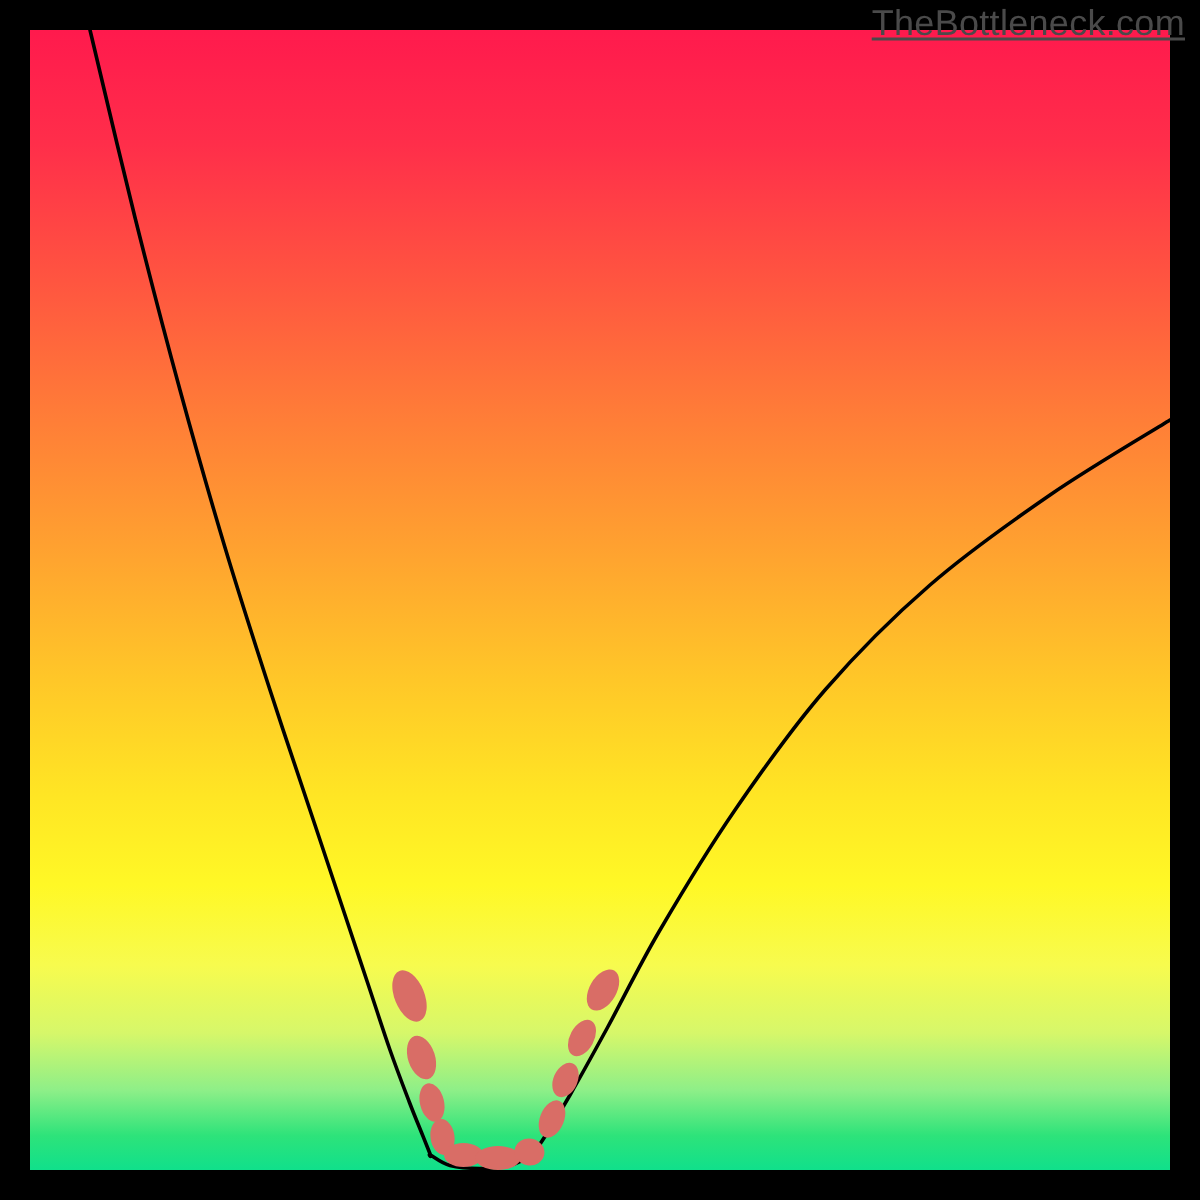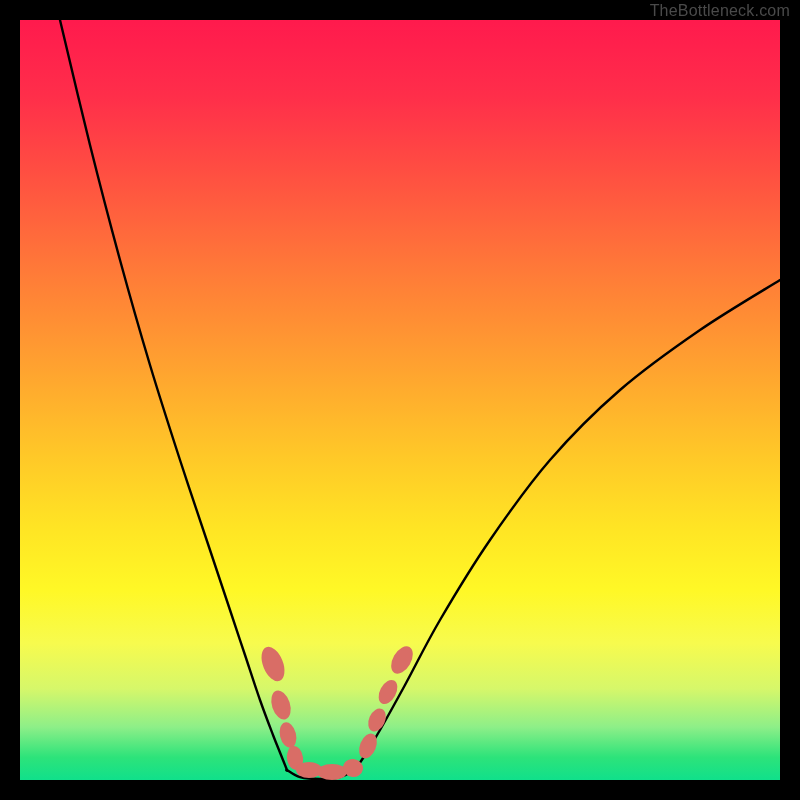--- a/index.html
+++ b/index.html
@@ -29,24 +29,25 @@
       #d6f76a 88%,
       #8eef88 93%,
       #2de37a 97%,
       #10e08b 100%);
   }
   .watermark {
     position: absolute;
     top: 2px;
     right: 10px;
     font-family: Arial, Helvetica, sans-serif;
-    font-size: 16px;
+    font-size: 24px;
     font-weight: 500;
     color: #4a4a4a;
     letter-spacing: 0.2px;
+    text-decoration: underline;
   }
   svg.curve {
     position: absolute;
     left: 0;
     top: 0;
     width: 760px;
     height: 760px;
     overflow: visible;
   }
 </style>

